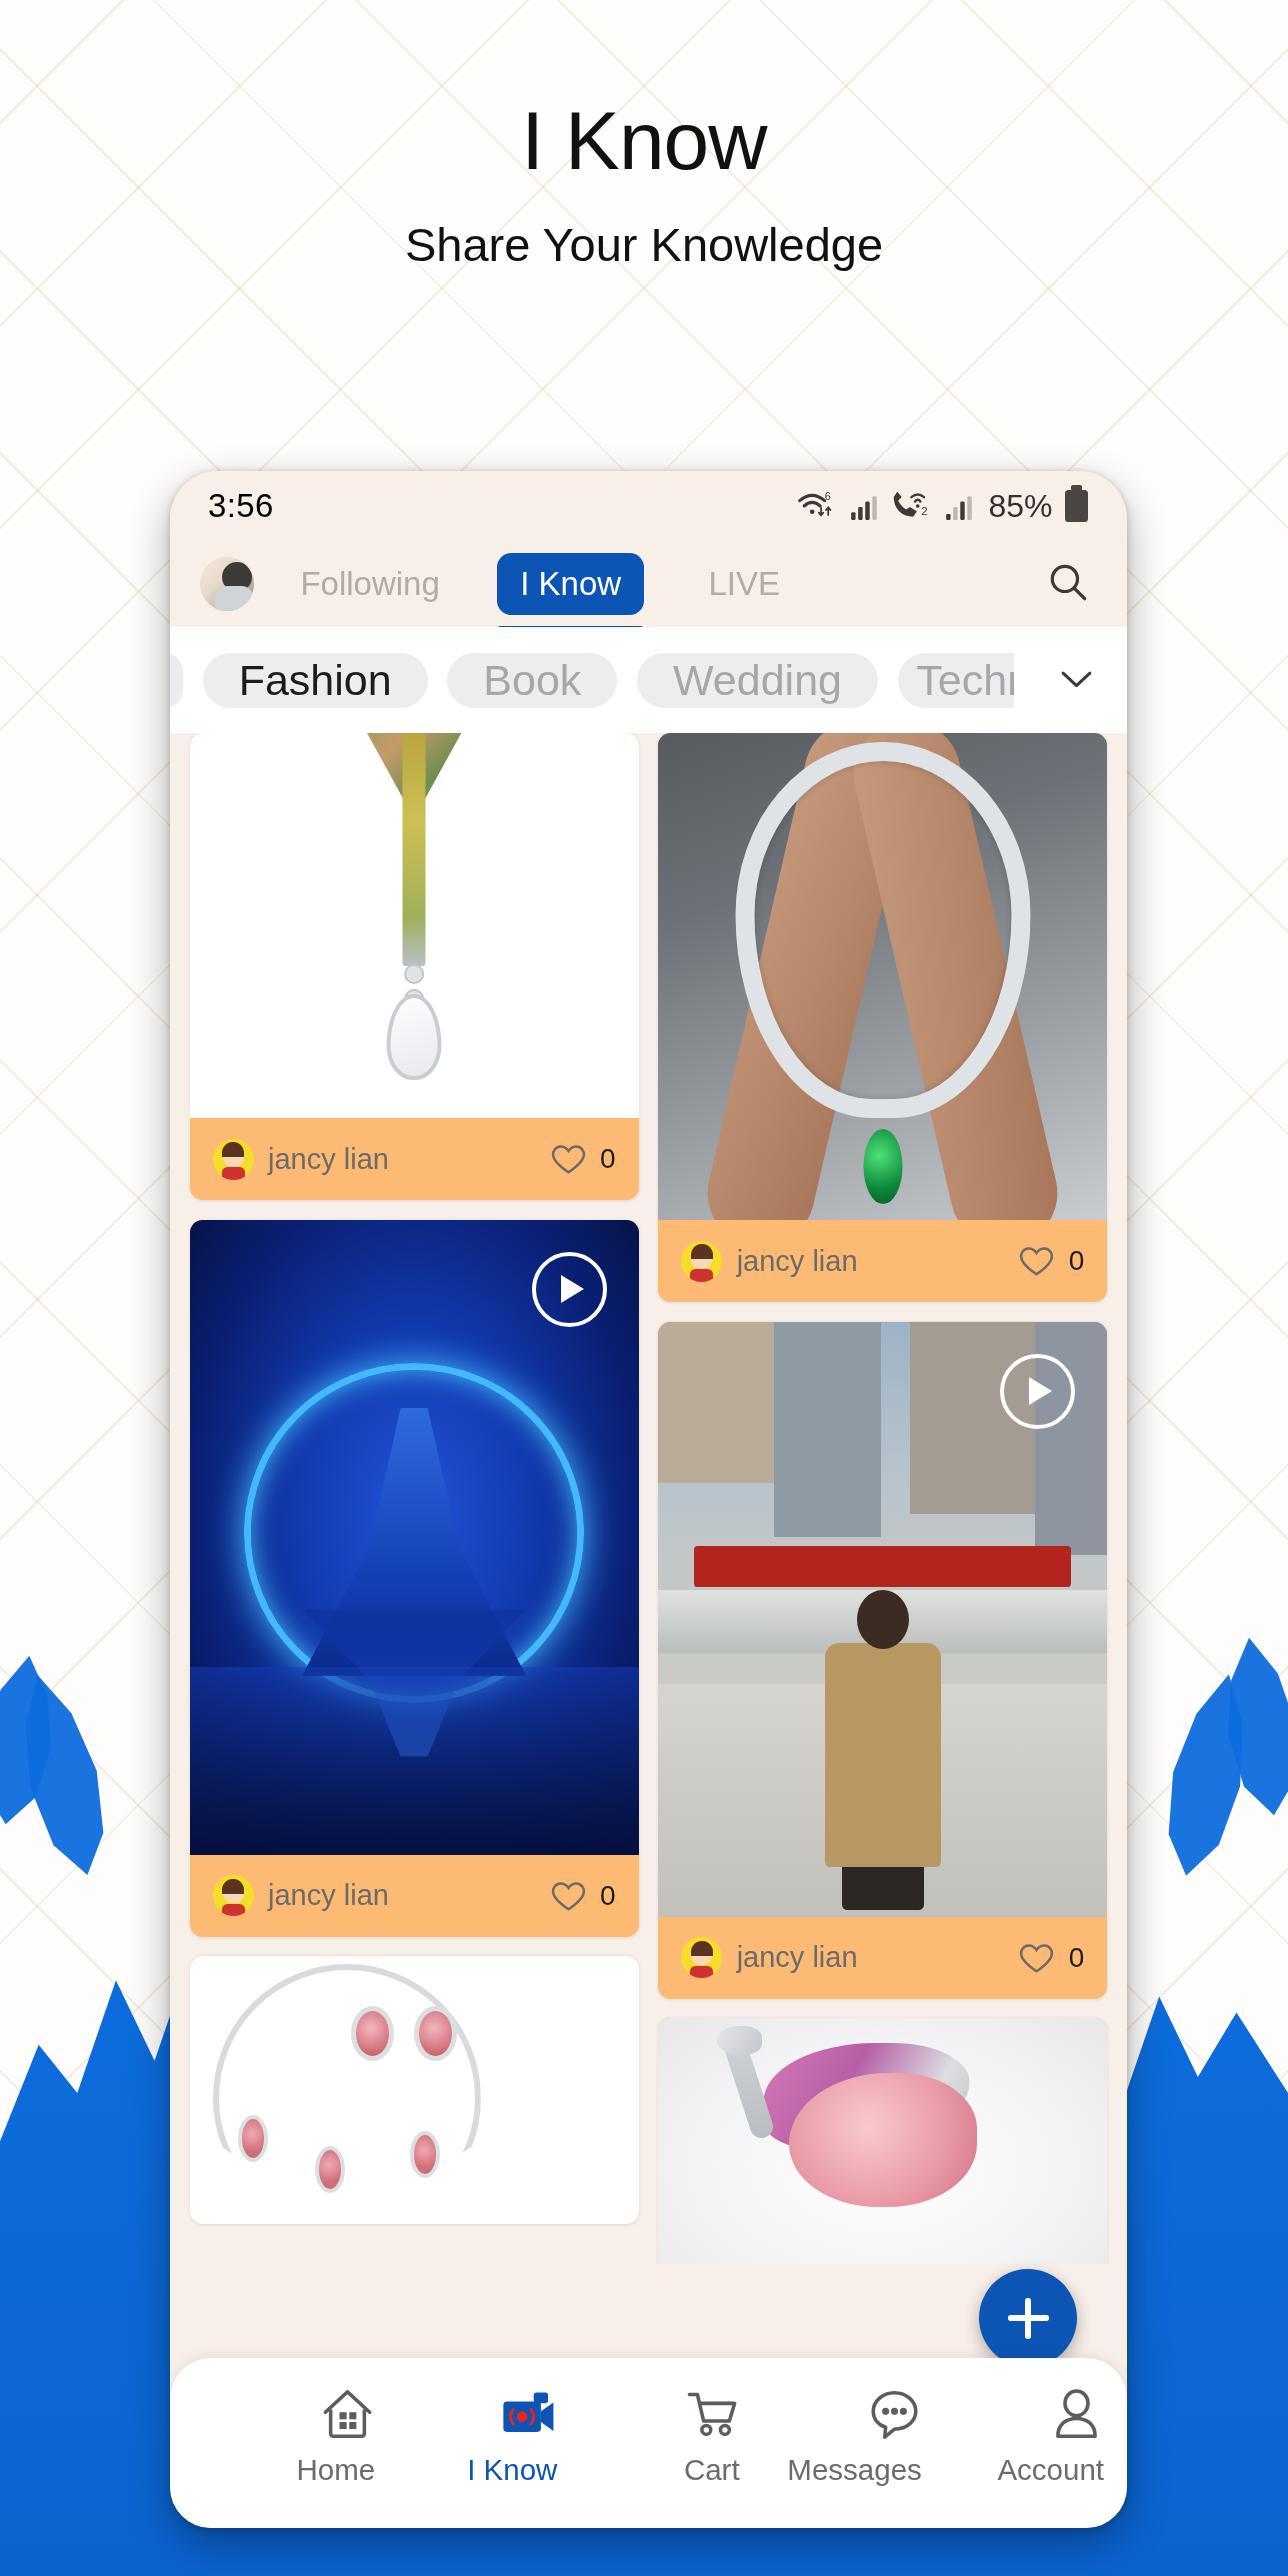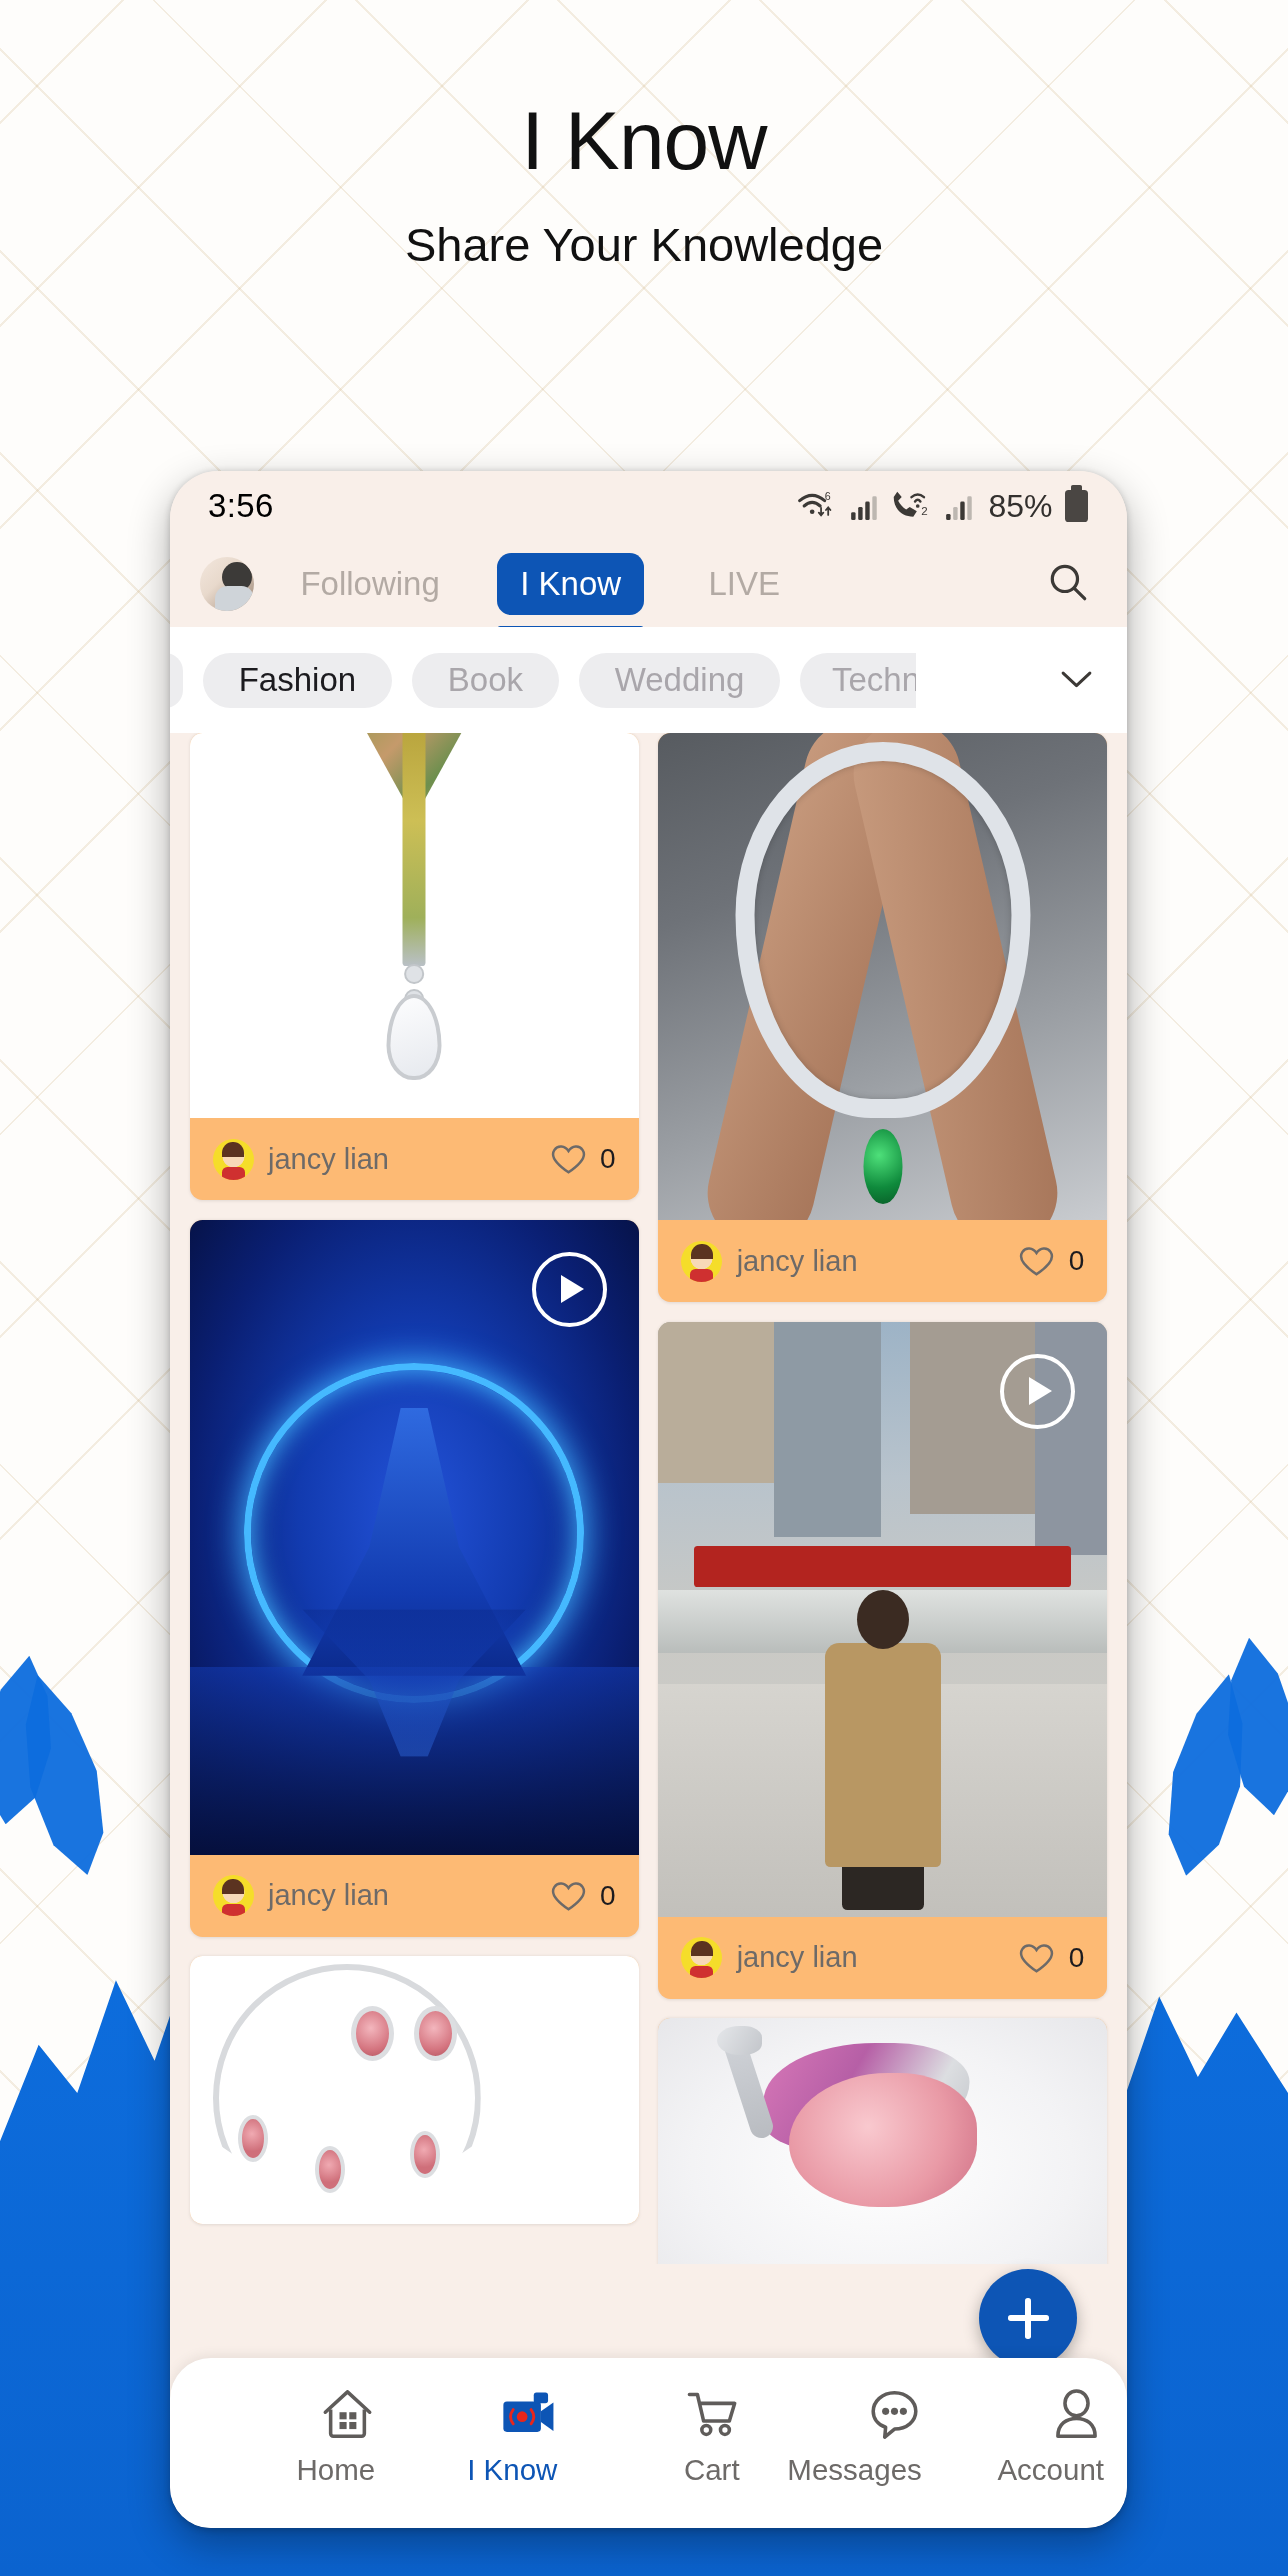--- a/index.html
+++ b/index.html
@@ -131,21 +131,21 @@
 
   
   .chipbar{
     height:106px; background:#fff; display:flex; align-items:center;
     padding:0 0 0 0; position:relative; overflow:hidden;
   }
   .chips{ display:flex; align-items:center; gap:19.7px; padding-left:-9px; margin-left:-23px; }
   .chip{
     background:#ededef; border-radius:36px; height:55px;
     display:flex; align-items:center; justify-content:center;
-    padding:0 36px; font-size:33px; color:#a9a6ab; white-space:nowrap;
+    padding:0 36px; font-size:43px; color:#a9a6ab; white-space:nowrap;
   }
   .chip.partial{ width:36px; padding:0; }
   .chip.active{ color:#1c1b1f; }
   .chip.clipped{ max-width:116px; overflow:hidden; border-radius:36px 0 0 36px; padding-right:0; }
   .chev{
     margin-left:auto; padding:0 30px 0 16px; flex:0 0 auto; background:#fff; z-index:2;
   }
 
   
   .feed{

